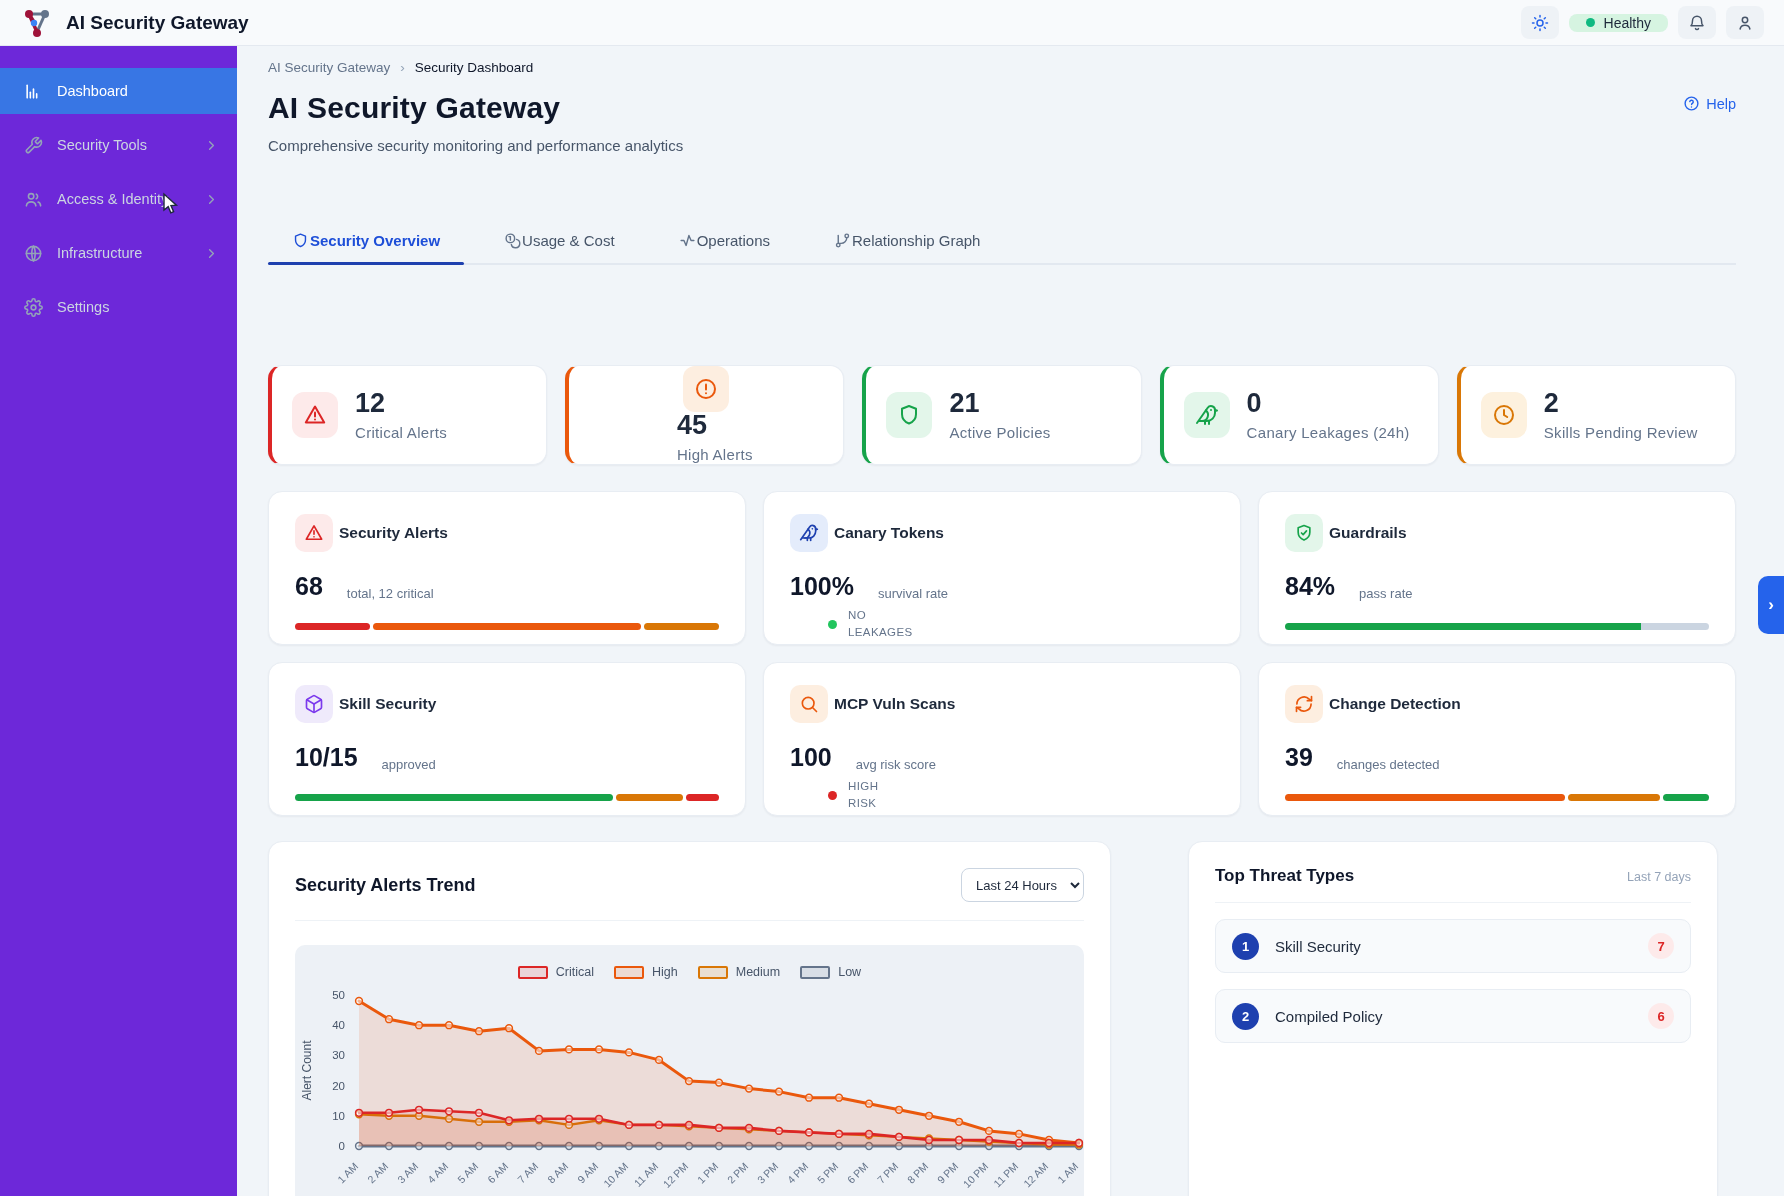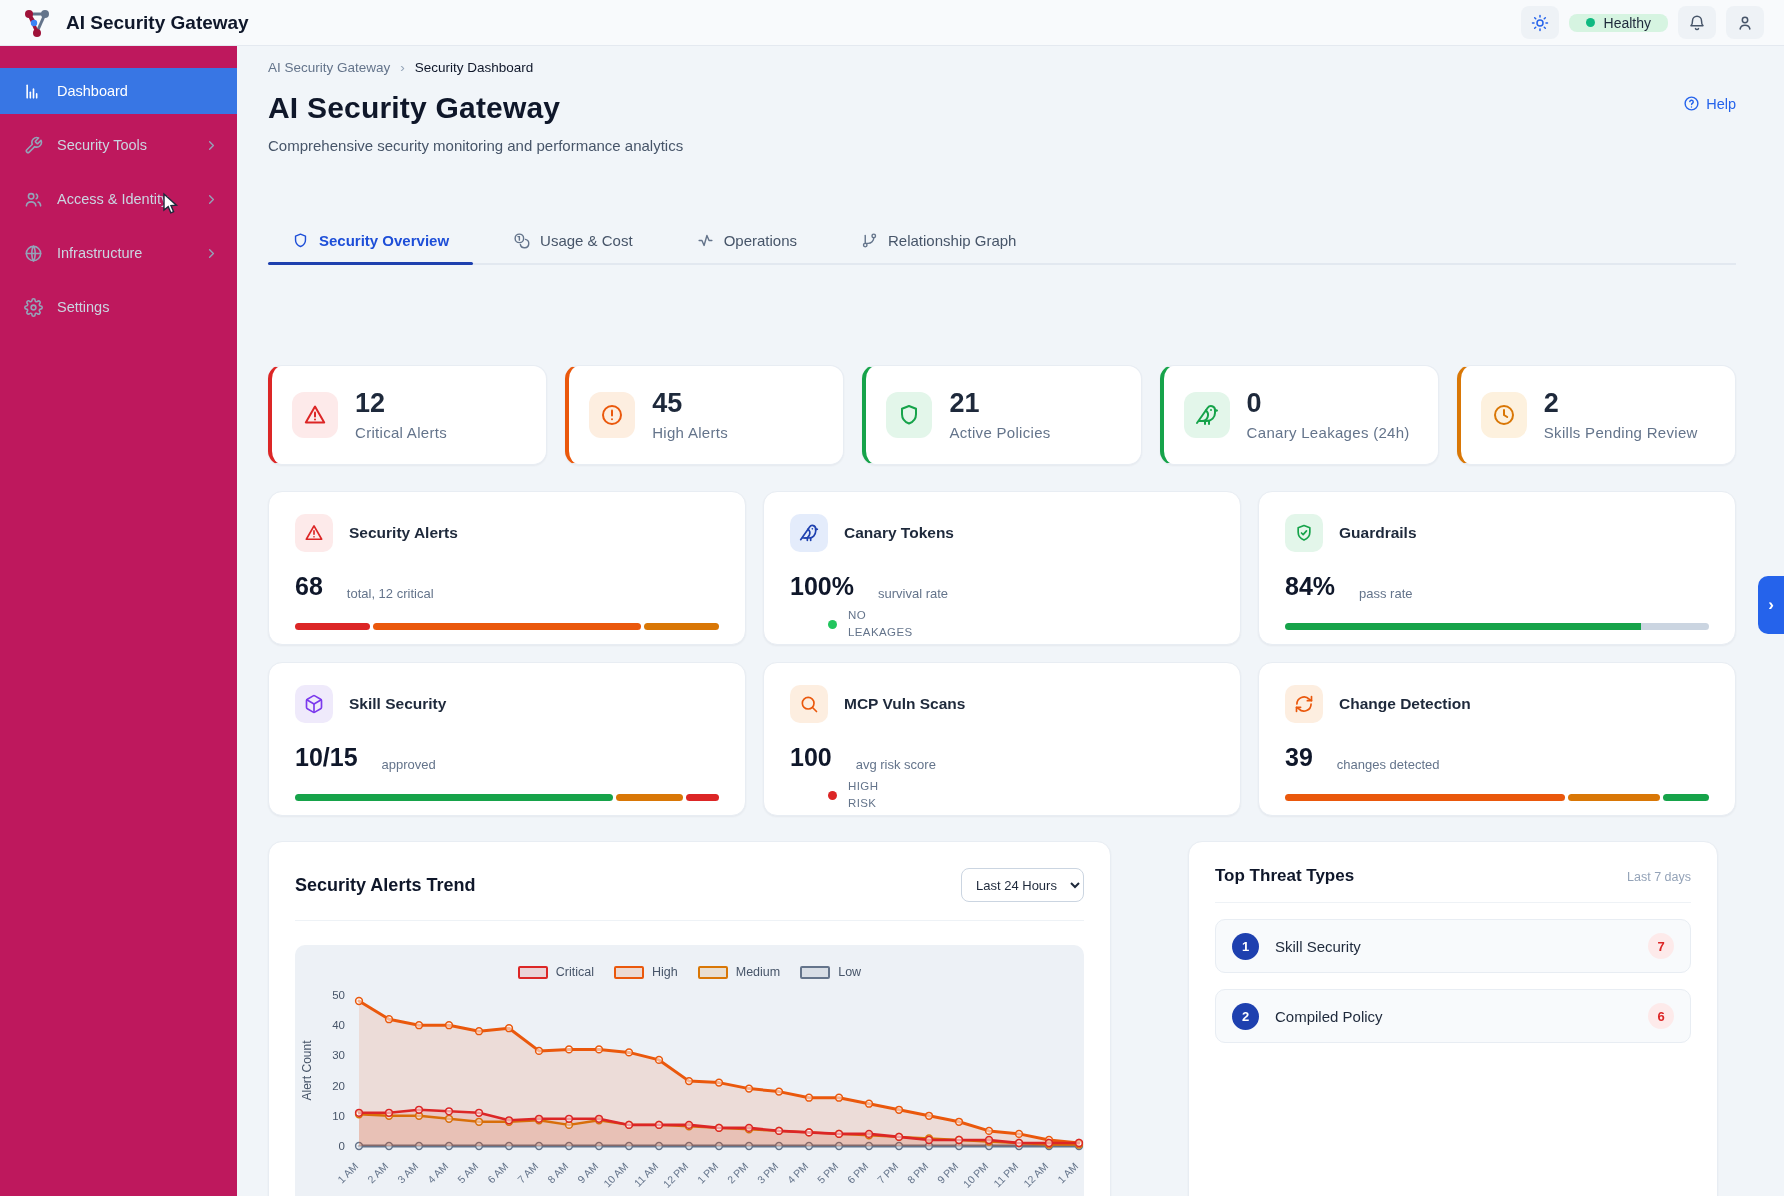--- a/index.html
+++ b/index.html
@@ -9,41 +9,41 @@
   
   .topbar{position:absolute;top:0;left:0;right:0;height:46px;background:#f8fafc;border-bottom:1px solid #e4e9f0;display:flex;align-items:center;padding:0 20px;z-index:10}
   .topbar-title{font-size:19px;font-weight:700;color:#0f172a;margin-left:12px}
   .topbar-right{margin-left:auto;display:flex;align-items:center;gap:10px}
   .icon-btn{width:38px;height:33px;background:#eef2f6;border:none;border-radius:8px;display:flex;align-items:center;justify-content:center;color:#475569;cursor:pointer}
   .icon-btn.sun{color:#2563eb}
   .health-badge{display:flex;align-items:center;gap:9px;background:#d6f4e1;padding:1px 17px;border-radius:8px;font-size:14px;color:#1e293b;cursor:default}
   .health-dot{width:9px;height:9px;border-radius:50%;background:#10b981}
 
   
-  .sidebar{position:absolute;top:46px;left:0;bottom:0;width:237px;background:#be185d;padding-top:22px;z-index:9}
+  .sidebar{position:absolute;top:46px;left:0;bottom:0;width:237px;background:#6d28d9;padding-top:22px;z-index:9}
   .nav-item{height:46px;display:flex;align-items:center;padding:0 18px 0 24px;color:#cbd5e1;font-size:14.5px;margin-bottom:8px;cursor:pointer}
   .nav-item svg{color:#94a3b8;flex:none}
   .nav-item .nav-label{margin-left:14px}
   .nav-item .nav-chevron{margin-left:auto;color:#8fa0b5}
   .nav-item.active{background:#3876e4;color:#fff}
   .nav-item.active svg{color:#fff}
 
   
   .main{position:absolute;left:237px;top:46px;right:0;bottom:0;padding:14px 48px 0 31px;overflow:hidden}
   .breadcrumb{display:flex;align-items:center;gap:10px;font-size:13.5px}
   .crumb-root{color:#64748b;cursor:pointer}
   .crumb-sep{color:#94a3b8}
   .crumb-current{color:#0f172a;font-weight:500}
   .header-row{display:flex;justify-content:space-between;align-items:flex-start;margin-top:16px}
   .page-title{font-size:30px;font-weight:700;color:#0f172a;letter-spacing:.2px}
   .help-link{display:flex;align-items:center;gap:6px;color:#2563eb;font-size:14.5px;margin-top:4px;cursor:pointer}
   .subtitle{margin-top:12px;font-size:15px;color:#475569}
 
   .tabs{margin-top:78px;display:flex;gap:16px;border-bottom:2px solid #e2e8f0}
-  .tab{display:flex;align-items:center;gap:10px;padding:0 24px 14px 24px;font-size:15px;color:#475569;position:relative;cursor:pointer}
+  .tab{display:flex;align-items:center;gap:1px;padding:0 24px 14px 24px;font-size:15px;color:#475569;position:relative;cursor:pointer}
   .tab svg{color:#64748b}
   .tab.active{color:#1d4ed8;font-weight:600}
   .tab.active svg{color:#1d4ed8}
   .tab.active::after{content:"";position:absolute;left:0;right:0;bottom:-2px;height:3px;background:#1e40af;border-radius:2px}
 
   
   .stat-row{margin-top:100px;display:flex;gap:18px}
   .stat-card{flex:1;height:100px;background:#fff;border:1px solid #e8edf3;border-left:4px solid #ccc;border-radius:14px;display:flex;align-items:center;padding:0 20px;box-shadow:0 1px 2px rgba(15,23,42,.05)}
   .stat-icon{width:46px;height:46px;border-radius:12px;display:flex;align-items:center;justify-content:center;flex:none}
   .stat-body{margin-left:17px}
@@ -53,21 +53,21 @@
   .tint-red{background:#fdeaea;color:#dc2626}
   .tint-orange{background:#fdeee0;color:#ea580c}
   .tint-green{background:#e3f6ea;color:#16a34a}
   .tint-amber{background:#fdf1de;color:#d97706}
   .tint-blue{background:#e4ecfb;color:#1e40af}
   .tint-purple{background:#efeafb;color:#7c3aed}
 
   
   .metrics{margin-top:26px;display:grid;grid-template-columns:repeat(3,1fr);gap:17px}
   .metric-card{height:154px;background:#fff;border:1px solid #e8edf3;border-radius:14px;padding:22px 26px;box-shadow:0 1px 2px rgba(15,23,42,.05)}
-  .metric-head{display:flex;align-items:center;gap:16px}
+  .metric-head{display:flex;align-items:center;gap:6px}
   .metric-icon{width:38px;height:38px;border-radius:10px;display:flex;align-items:center;justify-content:center;flex:none}
   .metric-title{font-size:15.5px;font-weight:700;color:#1e293b}
   .metric-valrow{margin-top:20px;display:flex;align-items:flex-end;gap:24px}
   .metric-value{font-size:25px;font-weight:700;color:#0f172a}
   .metric-suffix{font-size:13px;color:#64748b}
   .bar{margin-top:22px;display:flex;gap:3px;height:7px}
   .bar span{height:100%;border-radius:4px}
   .bar.no-gap{gap:0;border-radius:4px;overflow:hidden}
   .bar.no-gap span{border-radius:0}
   .status{margin-top:6px;margin-left:38px;display:flex;align-items:center;gap:11px}
@@ -293,21 +293,21 @@
             <path d="M12 3.5 2.8 19.5h18.4z"></path>
             <path d="M12 9.5v4"></path>
             <path d="M12 16.6h.01"></path>
           </svg>
       </div>
       <div class="stat-body">
         <div class="stat-value">12</div>
         <div class="stat-label">Critical Alerts</div>
       </div>
     </div>
-    <div class="stat-card" style="border-left-color: rgb(234, 88, 12);">
+    <div class="stat-card" style="border-left-color: rgb(234, 88, 12); flex-direction: column;">
       <div class="stat-icon tint-orange">
         <svg width="24" height="24" viewBox="0 0 24 24" fill="none" stroke="currentColor" stroke-width="2" stroke-linecap="round">
             <circle cx="12" cy="12" r="9"></circle>
             <path d="M12 7.5v5"></path>
             <path d="M12 16.2h.01"></path>
           </svg>
       </div>
       <div class="stat-body">
         <div class="stat-value">45</div>
         <div class="stat-label">High Alerts</div>

